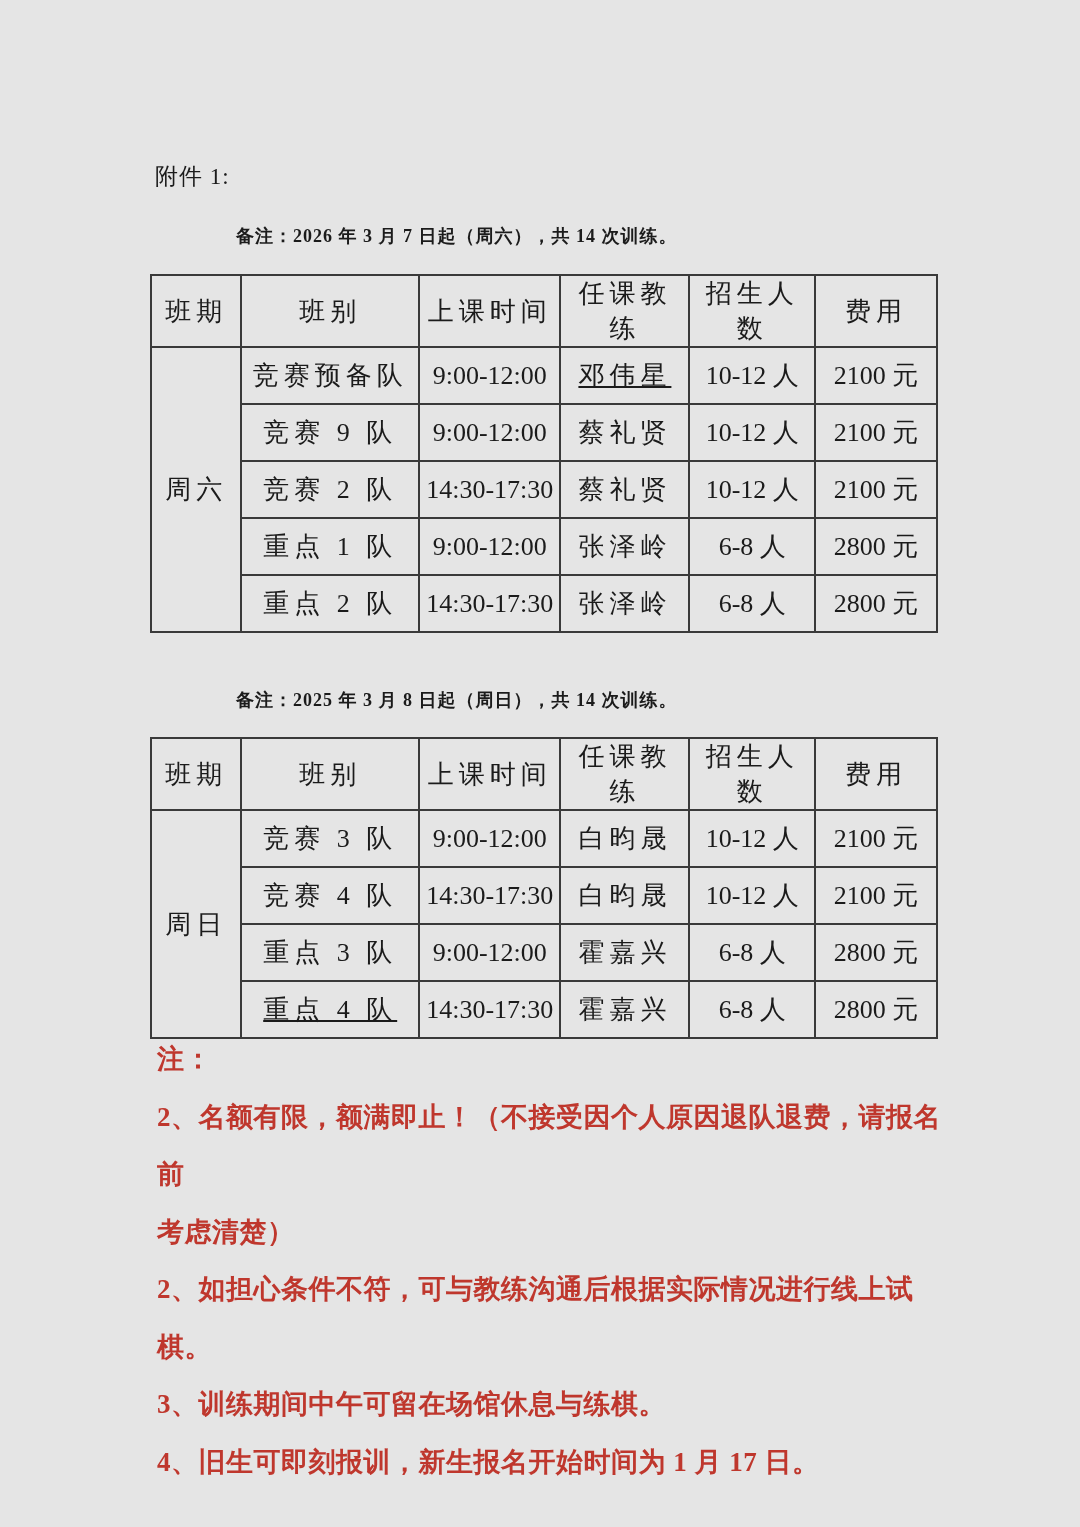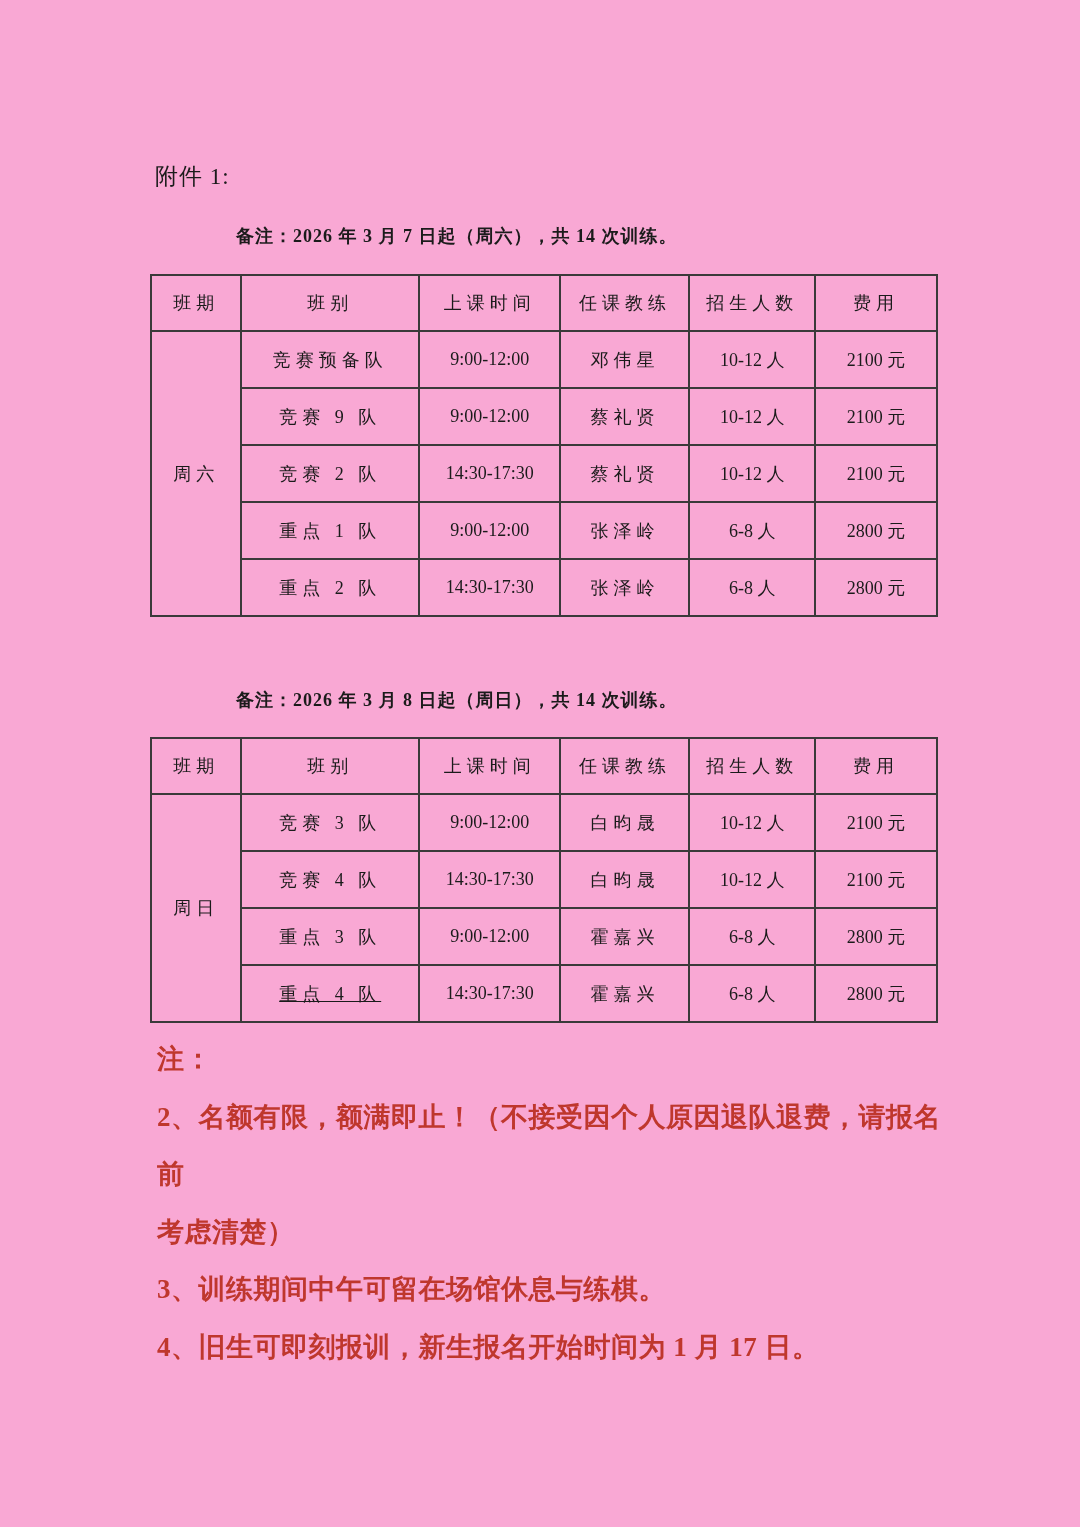--- a/index.html
+++ b/index.html
@@ -4,21 +4,21 @@
 <style>
   html, body {
     margin: 0;
     padding: 0;
     background: #ffffff;
   }
   .page {
     position: relative;
     width: 1080px;
     height: 1527px;
-    background: #f9a8d4;
+    background: #e5e5e5;
     color: #1b1b1b;
     font-family: "Liberation Serif", "DejaVu Serif", serif;
     overflow: hidden;
   }
   .attachment {
     position: absolute;
     left: 155px;
     top: 161px;
     font-size: 23px;
     letter-spacing: 1px;
@@ -41,21 +41,21 @@
     letter-spacing: 1px;
   }
   .note-sat { top: 224px; }
   .note-sun { top: 688px; }
   table.schedule {
     position: absolute;
     left: 150px;
     width: 788px;
     border-collapse: collapse;
     table-layout: fixed;
-    font-size: 18px;
+    font-size: 26px;
     color: #1b1b1b;
   }
   table.sat { top: 274px; }
   table.sun { top: 737px; }
   table.schedule th,
   table.schedule td {
     border: 2px solid #3a3a3a;
     text-align: center;
     vertical-align: middle;
     padding: 0 2px;
@@ -114,21 +114,21 @@
         <th style="border-color: rgb(58, 58, 58);">任课教练</th>
         <th style="border-color: rgb(58, 58, 58);">招生人数</th>
         <th style="border-color: rgb(58, 58, 58);">费用</th>
       </tr>
     </thead>
     <tbody>
       <tr>
         <td rowspan="5" class="zh" style="border-color: rgb(58, 58, 58);">周六</td>
         <td class="zh" style="border-color: rgb(58, 58, 58);">竞赛预备队</td>
         <td style="border-color: rgb(58, 58, 58);">9:00-12:00</td>
-        <td class="zh" style="border-color: rgb(58, 58, 58);">邓伟星</td>
+        <td class="zh" style="border-color: rgb(58, 58, 58); text-decoration: underline;">邓伟星</td>
         <td style="border-color: rgb(58, 58, 58);">10-12 人</td>
         <td style="border-color: rgb(58, 58, 58);">2100 元</td>
       </tr>
       <tr>
         <td class="zh" style="border-color: rgb(58, 58, 58);">竞赛 9 队</td>
         <td style="border-color: rgb(58, 58, 58);">9:00-12:00</td>
         <td class="zh" style="border-color: rgb(58, 58, 58);">蔡礼贤</td>
         <td style="border-color: rgb(58, 58, 58);">10-12 人</td>
         <td style="border-color: rgb(58, 58, 58);">2100 元</td>
       </tr>
@@ -149,21 +149,21 @@
       <tr>
         <td class="zh" style="border-color: rgb(58, 58, 58);">重点 2 队</td>
         <td style="border-color: rgb(58, 58, 58);">14:30-17:30</td>
         <td class="zh" style="border-color: rgb(58, 58, 58);">张泽岭</td>
         <td style="border-color: rgb(58, 58, 58);">6-8 人</td>
         <td style="border-color: rgb(58, 58, 58);">2800 元</td>
       </tr>
     </tbody>
   </table>
 
-  <div class="table-note note-sun">备注：2026 年 3 月 8 日起（周日），共 14 次训练。</div>
+  <div class="table-note note-sun">备注：2025 年 3 月 8 日起（周日），共 14 次训练。</div>
 
   <table class="schedule sun">
     <colgroup>
       <col class="c-day">
         <col class="c-grp">
         <col class="c-time">
         <col class="c-coach">
         <col class="c-cap">
         <col class="c-fee">
     </colgroup>
@@ -207,17 +207,18 @@
         <td style="border-color: rgb(58, 58, 58);">6-8 人</td>
         <td style="border-color: rgb(58, 58, 58);">2800 元</td>
       </tr>
     </tbody>
   </table>
 
   <div class="footnotes" style="color: rgb(191, 55, 45);">
     <p>注：</p>
     <p>2、名额有限，额满即止！（不接受因个人原因退队退费，请报名前
 考虑清楚）</p>
+    <p>2、如担心条件不符，可与教练沟通后根据实际情况进行线上试棋。</p>
     <p>3、训练期间中午可留在场馆休息与练棋。</p>
     <p>4、旧生可即刻报训，新生报名开始时间为 1 月 17 日。</p>
   </div>
 
 </div>
 
 </body></html>

